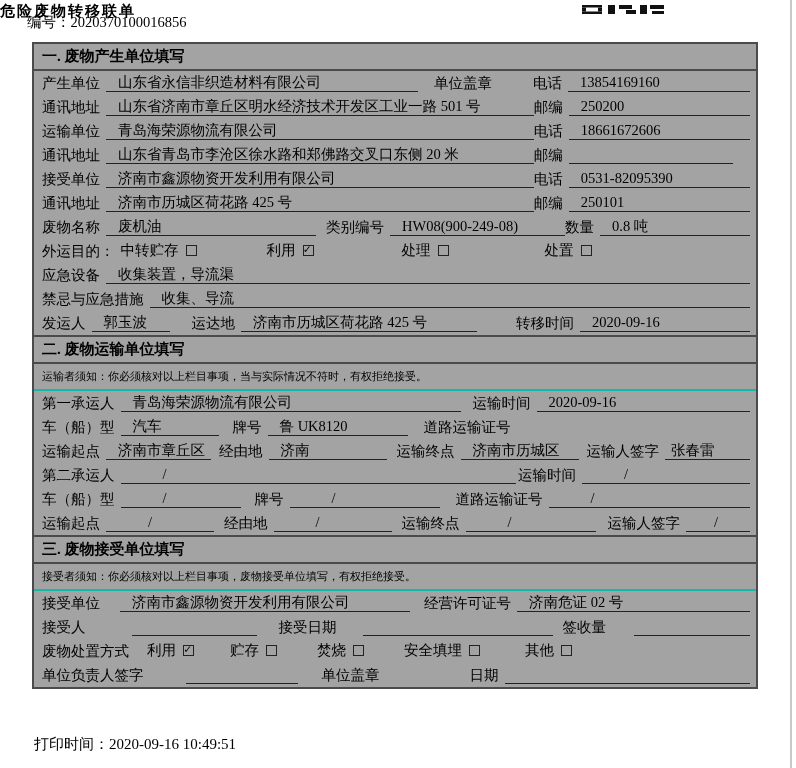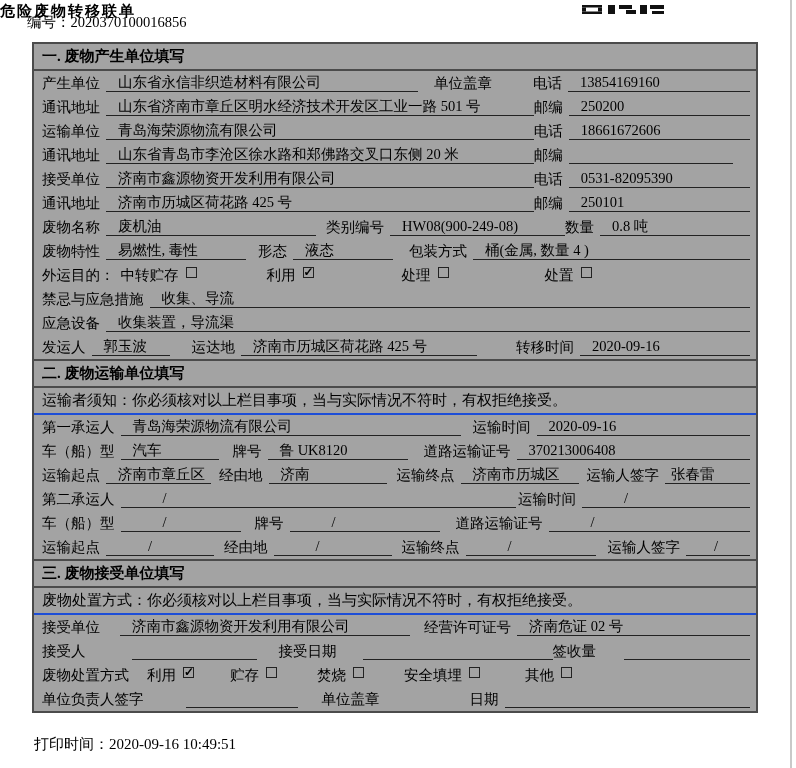--- a/index.html
+++ b/index.html
@@ -10,31 +10,31 @@
   .serial{position:absolute;left:27px;top:13px;font-size:14.5px;white-space:nowrap;}
   .doc-title{position:absolute;left:0;right:60px;top:2px;margin:0;text-align:left;
              font-size:15px;font-weight:bold;letter-spacing:2px;}
   .qr-frag{position:absolute;left:582px;top:0;width:88px;height:9px;}
   .form{position:absolute;left:32px;top:42px;width:726px;border:2px solid #4b4b4b;
         box-sizing:border-box;background:#a3a3a3;}
   .section{box-sizing:border-box;}
   .section.bt{border-top:2px solid #4b4b4b;}
   .sec-header{height:25px;line-height:25px;font-weight:bold;font-size:15px;
               padding:0 8px;border-bottom:2px solid #4b4b4b;}
-  .notice{height:25px;line-height:25px;font-size:15px;padding:0 8px;
-          border-bottom:2px solid #1d4ed8;white-space:nowrap;}
+  .notice{height:25px;line-height:25px;font-size:11px;padding:0 8px;
+          border-bottom:2px solid #14b8a6;white-space:nowrap;}
   .row{display:flex;align-items:flex-end;height:24px;padding:3px 6px 3px 6px;
        box-sizing:border-box;font-size:14.5px;line-height:17px;white-space:nowrap;}
   .lbl{margin:0 6px 0 2px;white-space:nowrap;}
   .fld{border-bottom:1.4px solid #222;padding:0 4px 0 12px;min-height:17px;
        box-sizing:border-box;white-space:nowrap;overflow:hidden;}
   .f1{flex:1;}
   .ra{margin-left:auto;}
   .sl{padding-left:42px;}
-  .opt{display:flex;}
+  .opt{display:flex;align-items:center;font-family:Liberation Mono, monospace;}
   .cb{display:inline-block;width:11px;height:11px;border:1.6px solid #222;
       margin-left:7px;margin-bottom:1px;position:relative;box-sizing:border-box;}
   .cb.checked::after{content:"\2713";position:absolute;left:0px;top:-4px;
                      font-size:12px;font-weight:bold;}
   .chkrow{align-items:center;}
   .print-time{position:absolute;left:34px;top:735px;font-size:15px;white-space:nowrap;}
 </style>
 </head>
 <body>
 
@@ -109,28 +109,20 @@
 
     <div class="row">
       <span class="lbl">废物名称</span>
       <span class="fld" style="width:210px">废机油</span>
       <span class="lbl" style="margin-left:10px">类别编号</span>
       <span class="fld" style="width:175px">HW08(900-249-08)</span>
       <span class="lbl ra">数量</span>
       <span class="fld f1">0.8 吨</span>
     </div>
 
-    <div class="row">
-      <span class="lbl">废物特性</span>
-      <span class="fld" style="width:140px">易燃性, 毒性</span>
-      <span class="lbl" style="margin-left:12px">形态</span>
-      <span class="fld" style="width:100px">液态</span>
-      <span class="lbl" style="margin-left:16px">包装方式</span>
-      <span class="fld f1">桶(金属, 数量 4 )</span>
-    </div>
 
     <div class="row chkrow">
       <span class="lbl">外运目的：</span>
       <span class="opt">
         <span>中转贮存</span>
         <span class="cb"></span>
       </span>
       <span class="opt" style="margin-left:70px">
         <span>利用</span>
         <span class="cb checked"></span>
@@ -140,27 +132,27 @@
         <span class="cb"></span>
       </span>
       <span class="opt" style="margin-left:96px">
         <span>处置</span>
         <span class="cb"></span>
       </span>
     </div>
 
 
     <div class="row">
+      <span class="lbl">应急设备</span>
+      <span class="fld f1">收集装置，导流渠</span>
+    </div>
+
+    <div class="row">
       <span class="lbl">禁忌与应急措施</span>
       <span class="fld f1">收集、导流</span>
-    </div>
-
-    <div class="row">
-      <span class="lbl">应急设备</span>
-      <span class="fld f1">收集装置，导流渠</span>
     </div>
 
     <div class="row">
       <span class="lbl">发运人</span>
       <span class="fld" style="width:78px">郭玉波</span>
       <span class="lbl" style="margin-left:22px">运达地</span>
       <span class="fld" style="width:236px">济南市历城区荷花路 425 号</span>
       <span class="lbl ra">转移时间</span>
       <span class="fld" style="width:170px">2020-09-16</span>
     </div>
@@ -176,21 +168,20 @@
       <span class="lbl" style="margin-left:12px">运输时间</span>
       <span class="fld f1">2020-09-16</span>
     </div>
 
     <div class="row">
       <span class="lbl">车（船）型</span>
       <span class="fld" style="width:98px">汽车</span>
       <span class="lbl" style="margin-left:14px">牌号</span>
       <span class="fld" style="width:140px">鲁 UK8120</span>
       <span class="lbl" style="margin-left:16px">道路运输证号</span>
-      <span class="fld f1">370213006408</span>
     </div>
 
     <div class="row">
       <span class="lbl">运输起点</span>
       <span class="fld" style="width:105px">济南市章丘区</span>
       <span class="lbl" style="margin-left:8px">经由地</span>
       <span class="fld" style="width:118px">济南</span>
       <span class="lbl" style="margin-left:10px">运输终点</span>
       <span class="fld" style="width:118px">济南市历城区</span>
       <span class="lbl" style="margin-left:8px">运输人签字</span>
@@ -220,35 +211,35 @@
       <span class="fld sl" style="width:118px">/</span>
       <span class="lbl" style="margin-left:10px">运输终点</span>
       <span class="fld sl" style="width:130px">/</span>
       <span class="lbl" style="margin-left:12px">运输人签字</span>
       <span class="fld sl f1" style="padding-left:28px">/</span>
     </div>
   </div>
 
   <div class="section bt">
     <div class="sec-header">三. 废物接受单位填写</div>
-    <div class="notice">废物处置方式：你必须核对以上栏目事项，当与实际情况不符时，有权拒绝接受。</div>
+    <div class="notice">接受者须知：你必须核对以上栏目事项，废物接受单位填写，有权拒绝接受。</div>
 
     <div class="row">
       <span class="lbl" style="margin-right:20px">接受单位</span>
       <span class="fld" style="width:290px">济南市鑫源物资开发利用有限公司</span>
       <span class="lbl" style="margin-left:14px">经营许可证号</span>
       <span class="fld f1">济南危证 02 号</span>
     </div>
 
     <div class="row">
       <span class="lbl">接受人</span>
       <span class="fld" style="width:125px;margin-left:40px"></span>
       <span class="lbl" style="margin-left:22px">接受日期</span>
       <span class="fld" style="width:190px;margin-left:20px"></span>
-      <span class="lbl" style="margin-left:0">签收量</span>
+      <span class="lbl" style="margin-left:10px">签收量</span>
       <span class="fld f1" style="margin-left:22px"></span>
     </div>
 
     <div class="row chkrow">
       <span class="lbl">废物处置方式</span>
       <span class="opt" style="margin-left:12px">
         <span>利用</span>
         <span class="cb checked"></span>
       </span>
       <span class="opt" style="margin-left:36px">

